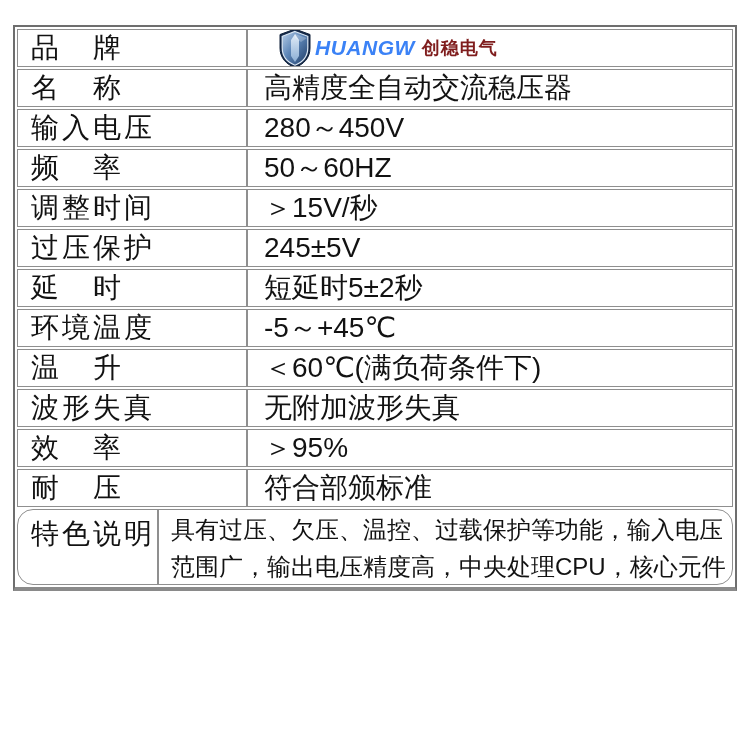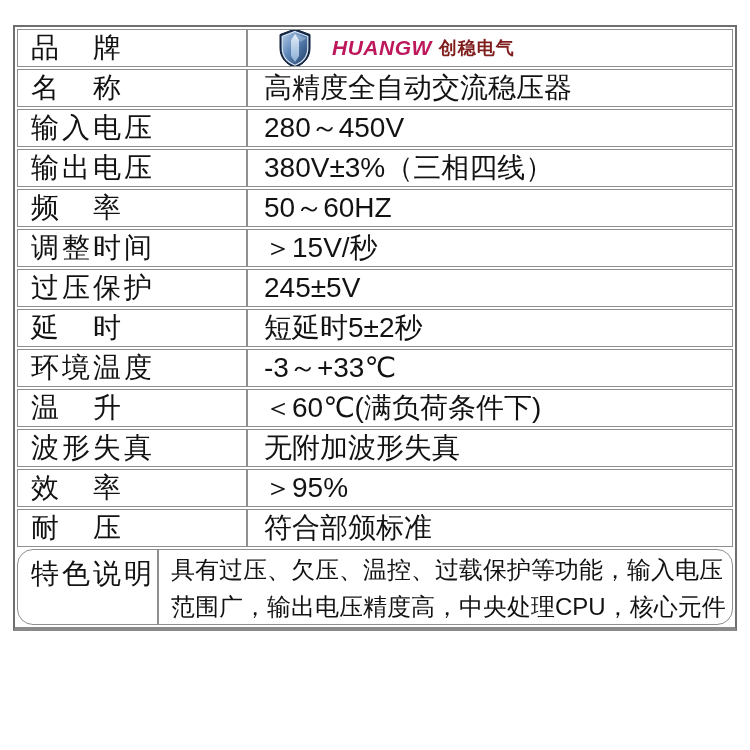--- a/index.html
+++ b/index.html
@@ -71,23 +71,23 @@
   .logo {
     display: flex;
     align-items: center;
     margin-left: 14px;
   }
   .logo svg { display: block; }
   .logo-name {
     font-size: 21px;
     font-weight: bold;
     font-style: italic;
-    color: #be185d;
+    color: #3b82f6;
     letter-spacing: 0.5px;
-    margin-left: 20px;
+    margin-left: 3px;
   }
   .logo-sub {
     font-size: 18px;
     font-weight: bold;
     color: #7f1d1d;
     letter-spacing: 1px;
     margin-left: 7px;
   }
   
   .feature-row {
@@ -161,28 +161,20 @@
         <div class="spec-row">
           <div class="cell-label">
             <span class="label-text">输入电压</span>
           </div>
           <div class="cell-value">
             <span class="value-text">280～450V</span>
           </div>
         </div>
         <div class="spec-row">
           <div class="cell-label">
-            <span class="label-text">输出电压</span>
-          </div>
-          <div class="cell-value">
-            <span class="value-text">380V±3%（三相四线）</span>
-          </div>
-        </div>
-        <div class="spec-row">
-          <div class="cell-label">
             <span class="label-text">频　率</span>
           </div>
           <div class="cell-value">
             <span class="value-text">50～60HZ</span>
           </div>
         </div>
         <div class="spec-row">
           <div class="cell-label">
             <span class="label-text">调整时间</span>
           </div>
@@ -204,21 +196,21 @@
           </div>
           <div class="cell-value">
             <span class="value-text">短延时5±2秒</span>
           </div>
         </div>
         <div class="spec-row">
           <div class="cell-label">
             <span class="label-text">环境温度</span>
           </div>
           <div class="cell-value">
-            <span class="value-text">-3～+33℃</span>
+            <span class="value-text">-5～+45℃</span>
           </div>
         </div>
         <div class="spec-row">
           <div class="cell-label">
             <span class="label-text">温　升</span>
           </div>
           <div class="cell-value">
             <span class="value-text">＜60℃(满负荷条件下)</span>
           </div>
         </div>

